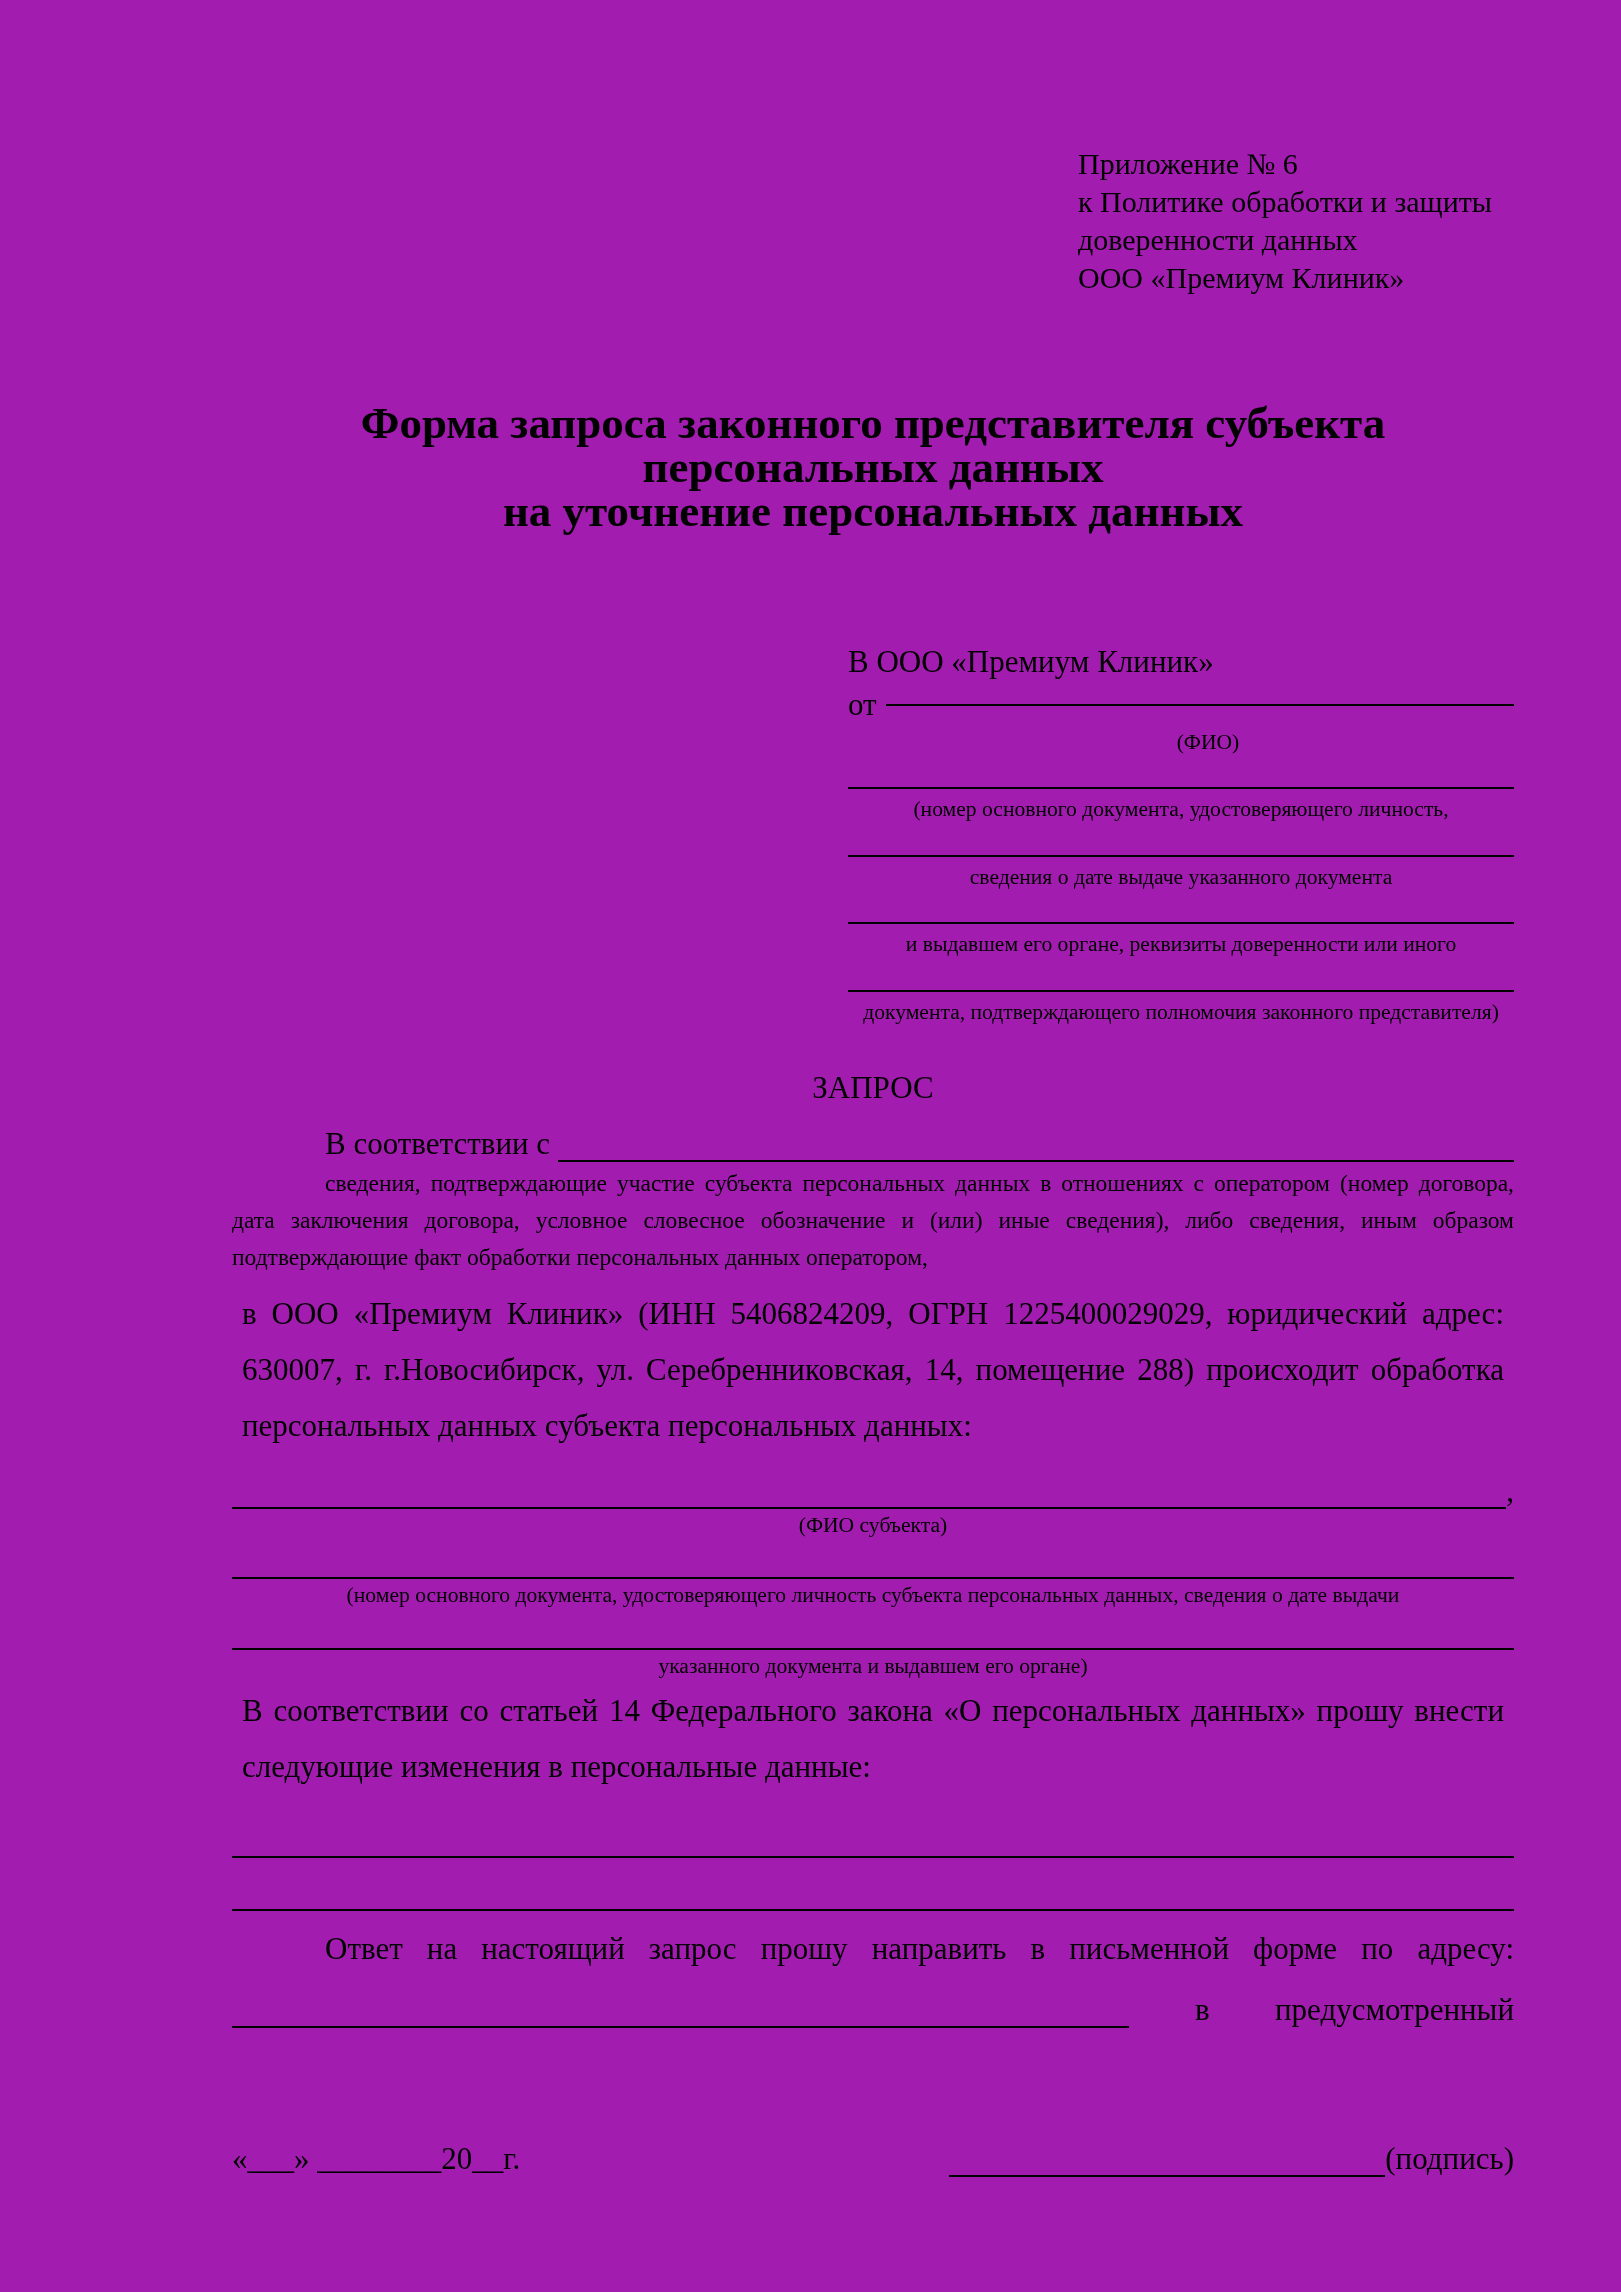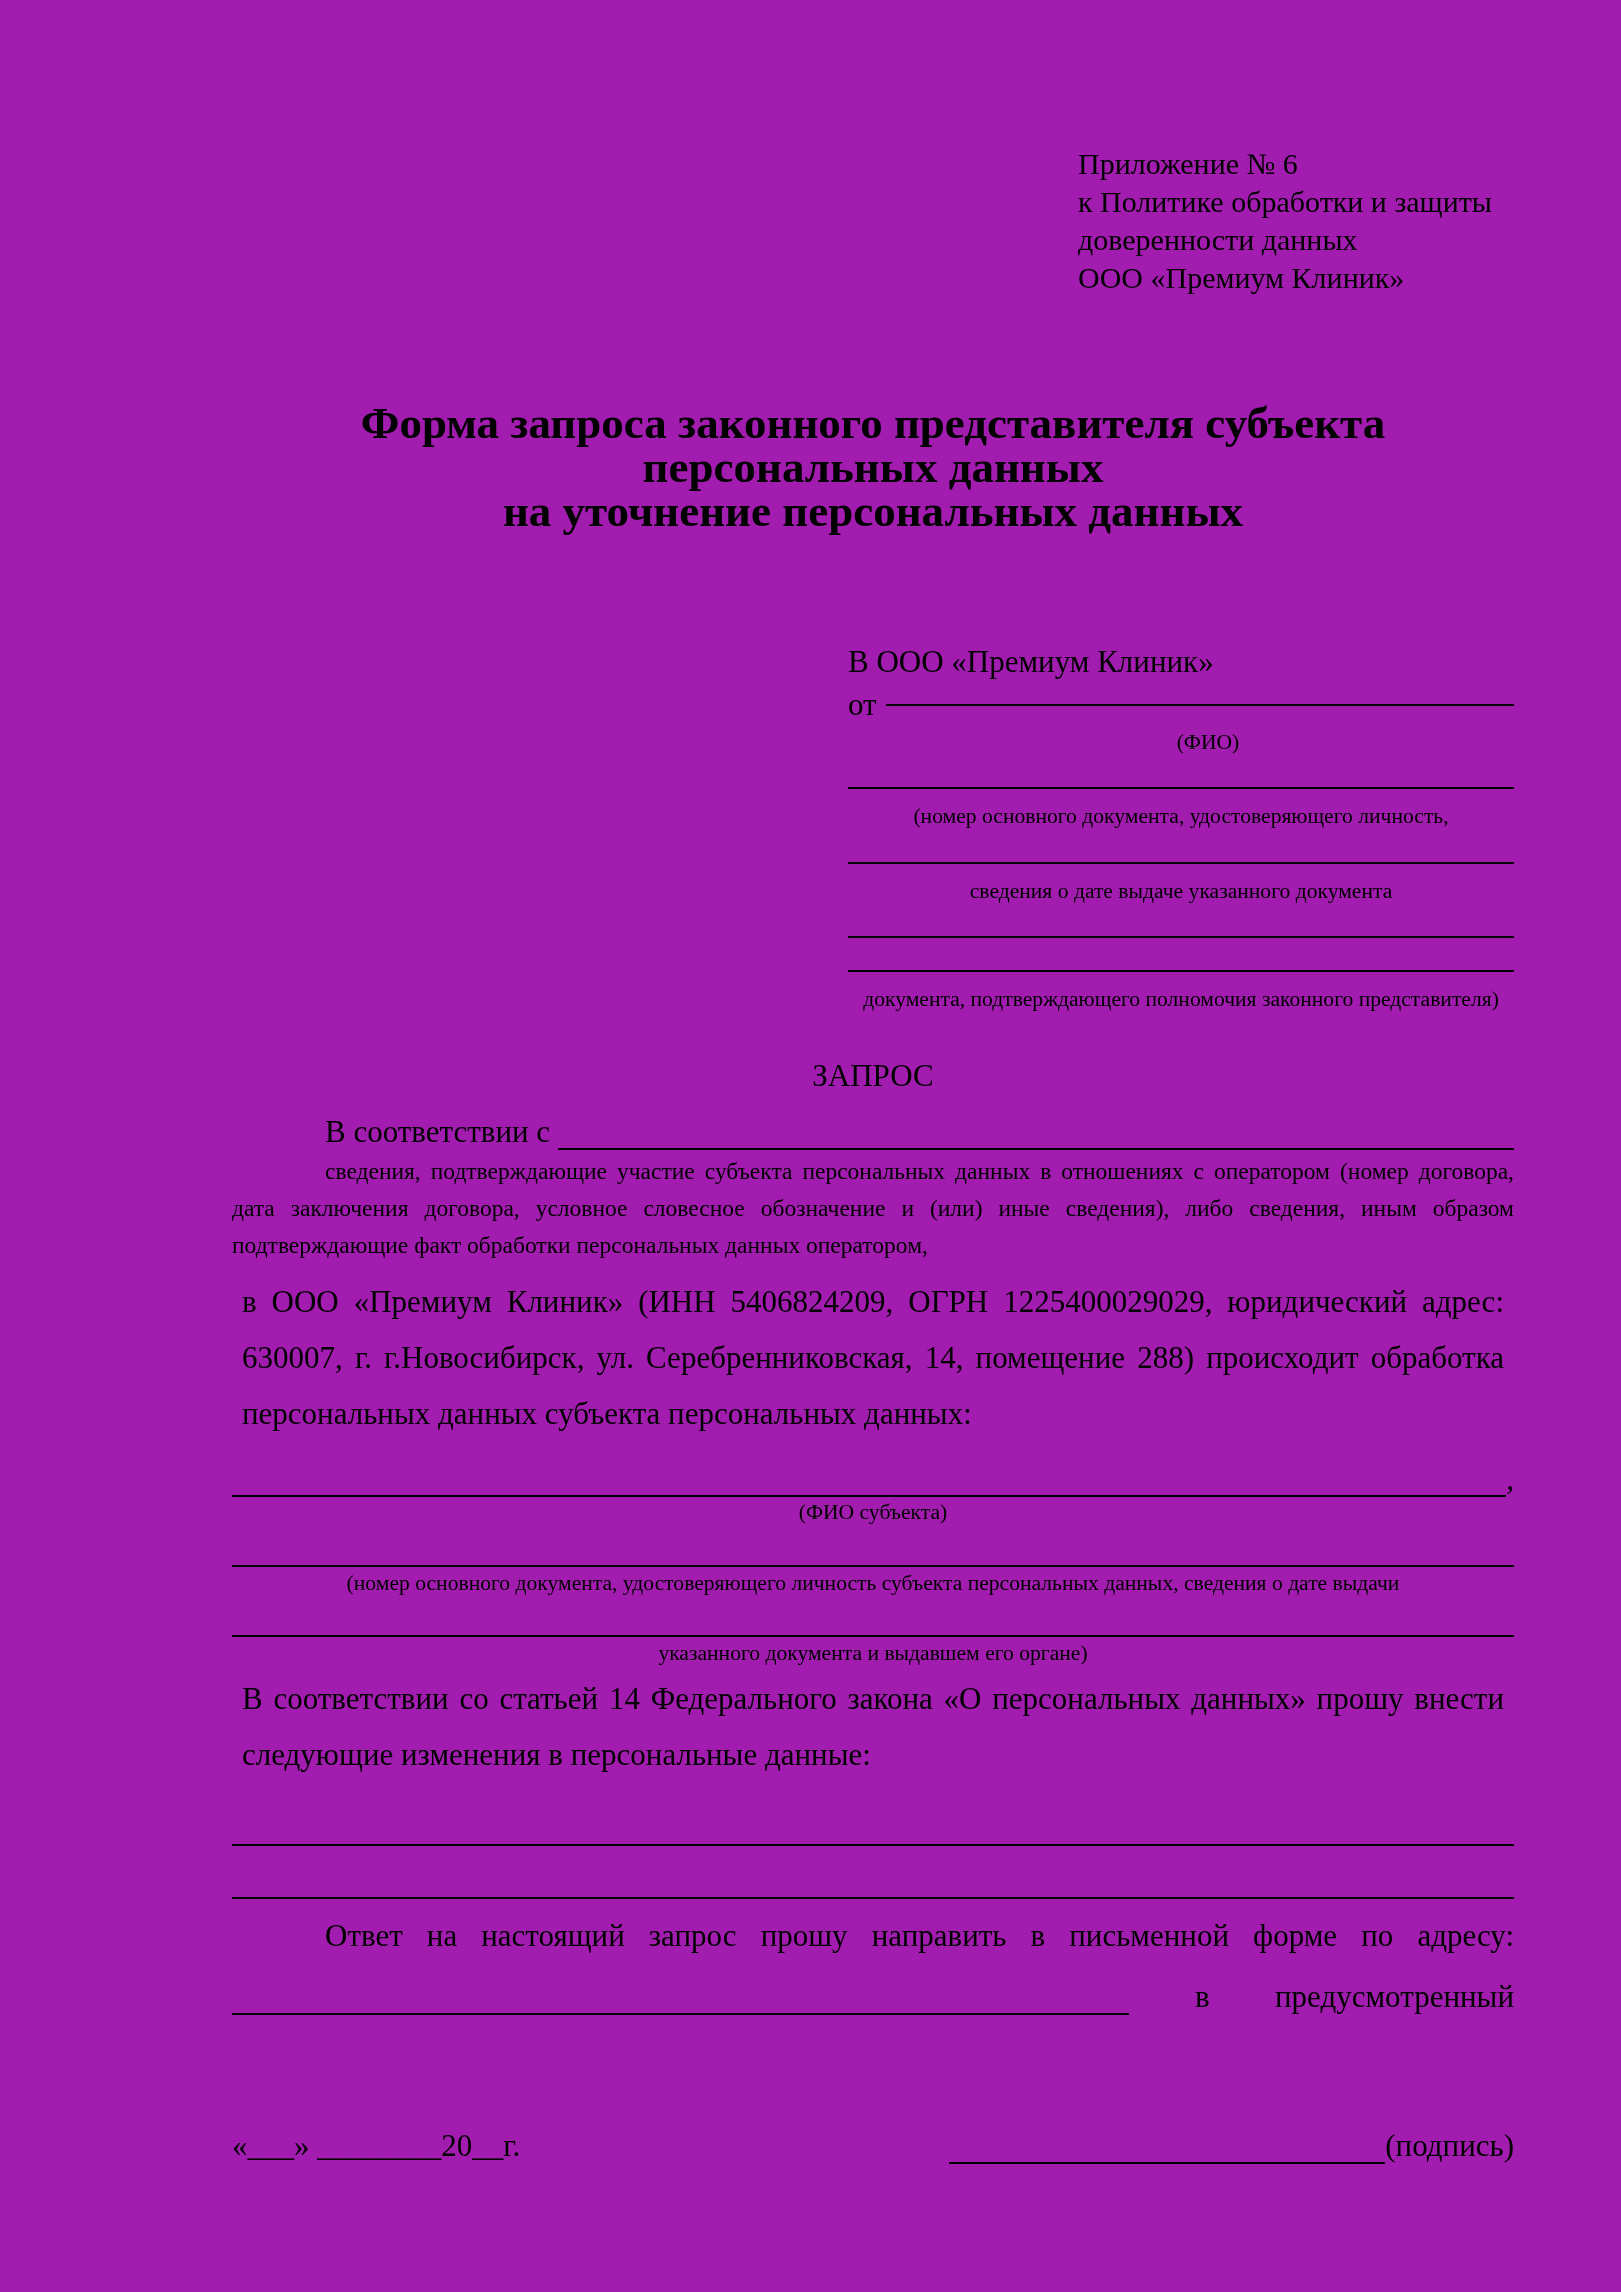--- a/index.html
+++ b/index.html
@@ -20,21 +20,21 @@
   .doc-title{margin-top:104px;font-size:45px;font-weight:bold;text-align:center;line-height:44px;}
   .doc-title span{display:block;}
   
   .addressee{margin-left:616px;margin-top:108px;font-size:31px;}
   .addr-to{line-height:41px;}
   .from-row{display:flex;align-items:center;height:45px;}
   .from-row .lbl{margin-right:9.8px;}
   .uline{border-bottom:2.9px solid #000;flex:1;}
   .fio-cap{padding-left:54px;text-align:center;font-size:21.6px;line-height:25.5px;padding-top:2.9px;}
   .a-blank{height:32px;border-bottom:2.9px solid #000;}
-  .a-cap{font-size:21.6px;text-align:center;line-height:26.5px;padding-top:14px;}
+  .a-cap{font-size:21.6px;text-align:center;line-height:26.5px;padding-top:7px;}
   
   .zapros{text-align:center;font-size:31px;margin-top:43px;line-height:39px;}
   .intro-row{display:flex;align-items:flex-end;font-size:31px;height:47px;margin-top:7.8px;}
   .intro-row .lbl{padding-left:93px;margin-right:7.8px;}
   .note{font-size:23.5px;line-height:37px;text-align:justify;text-indent:93px;margin:2.9px 0 0 0;}
   .para{font-size:31px;line-height:56px;text-align:justify;margin:10px;}
   .fio-row{display:flex;align-items:flex-end;font-size:31px;height:45px;}
   .cap-center{font-size:21.6px;text-align:center;line-height:26.5px;padding-top:2.9px;}
   .blank-full{height:39px;border-bottom:2.9px solid #000;}
   .law{margin-top:3.9px;}
@@ -74,20 +74,21 @@
     </div>
     <div class="fio-cap">(ФИО)</div>
 
     <div class="a-blank"></div>
     <div class="a-cap">(номер основного документа, удостоверяющего личность,</div>
 
     <div class="a-blank"></div>
     <div class="a-cap">сведения о дате выдаче указанного документа</div>
 
     <div class="a-blank"></div>
+    <div class="a-cap">и выдавшем его органе, реквизиты доверенности или иного</div>
 
     <div class="a-blank"></div>
     <div class="a-cap">документа, подтверждающего полномочия законного представителя)</div>
   </div>
 
   <div class="zapros">ЗАПРОС</div>
 
   <div class="intro-row">
     <span class="lbl">В соответствии с</span>
     <span class="uline"></span>

